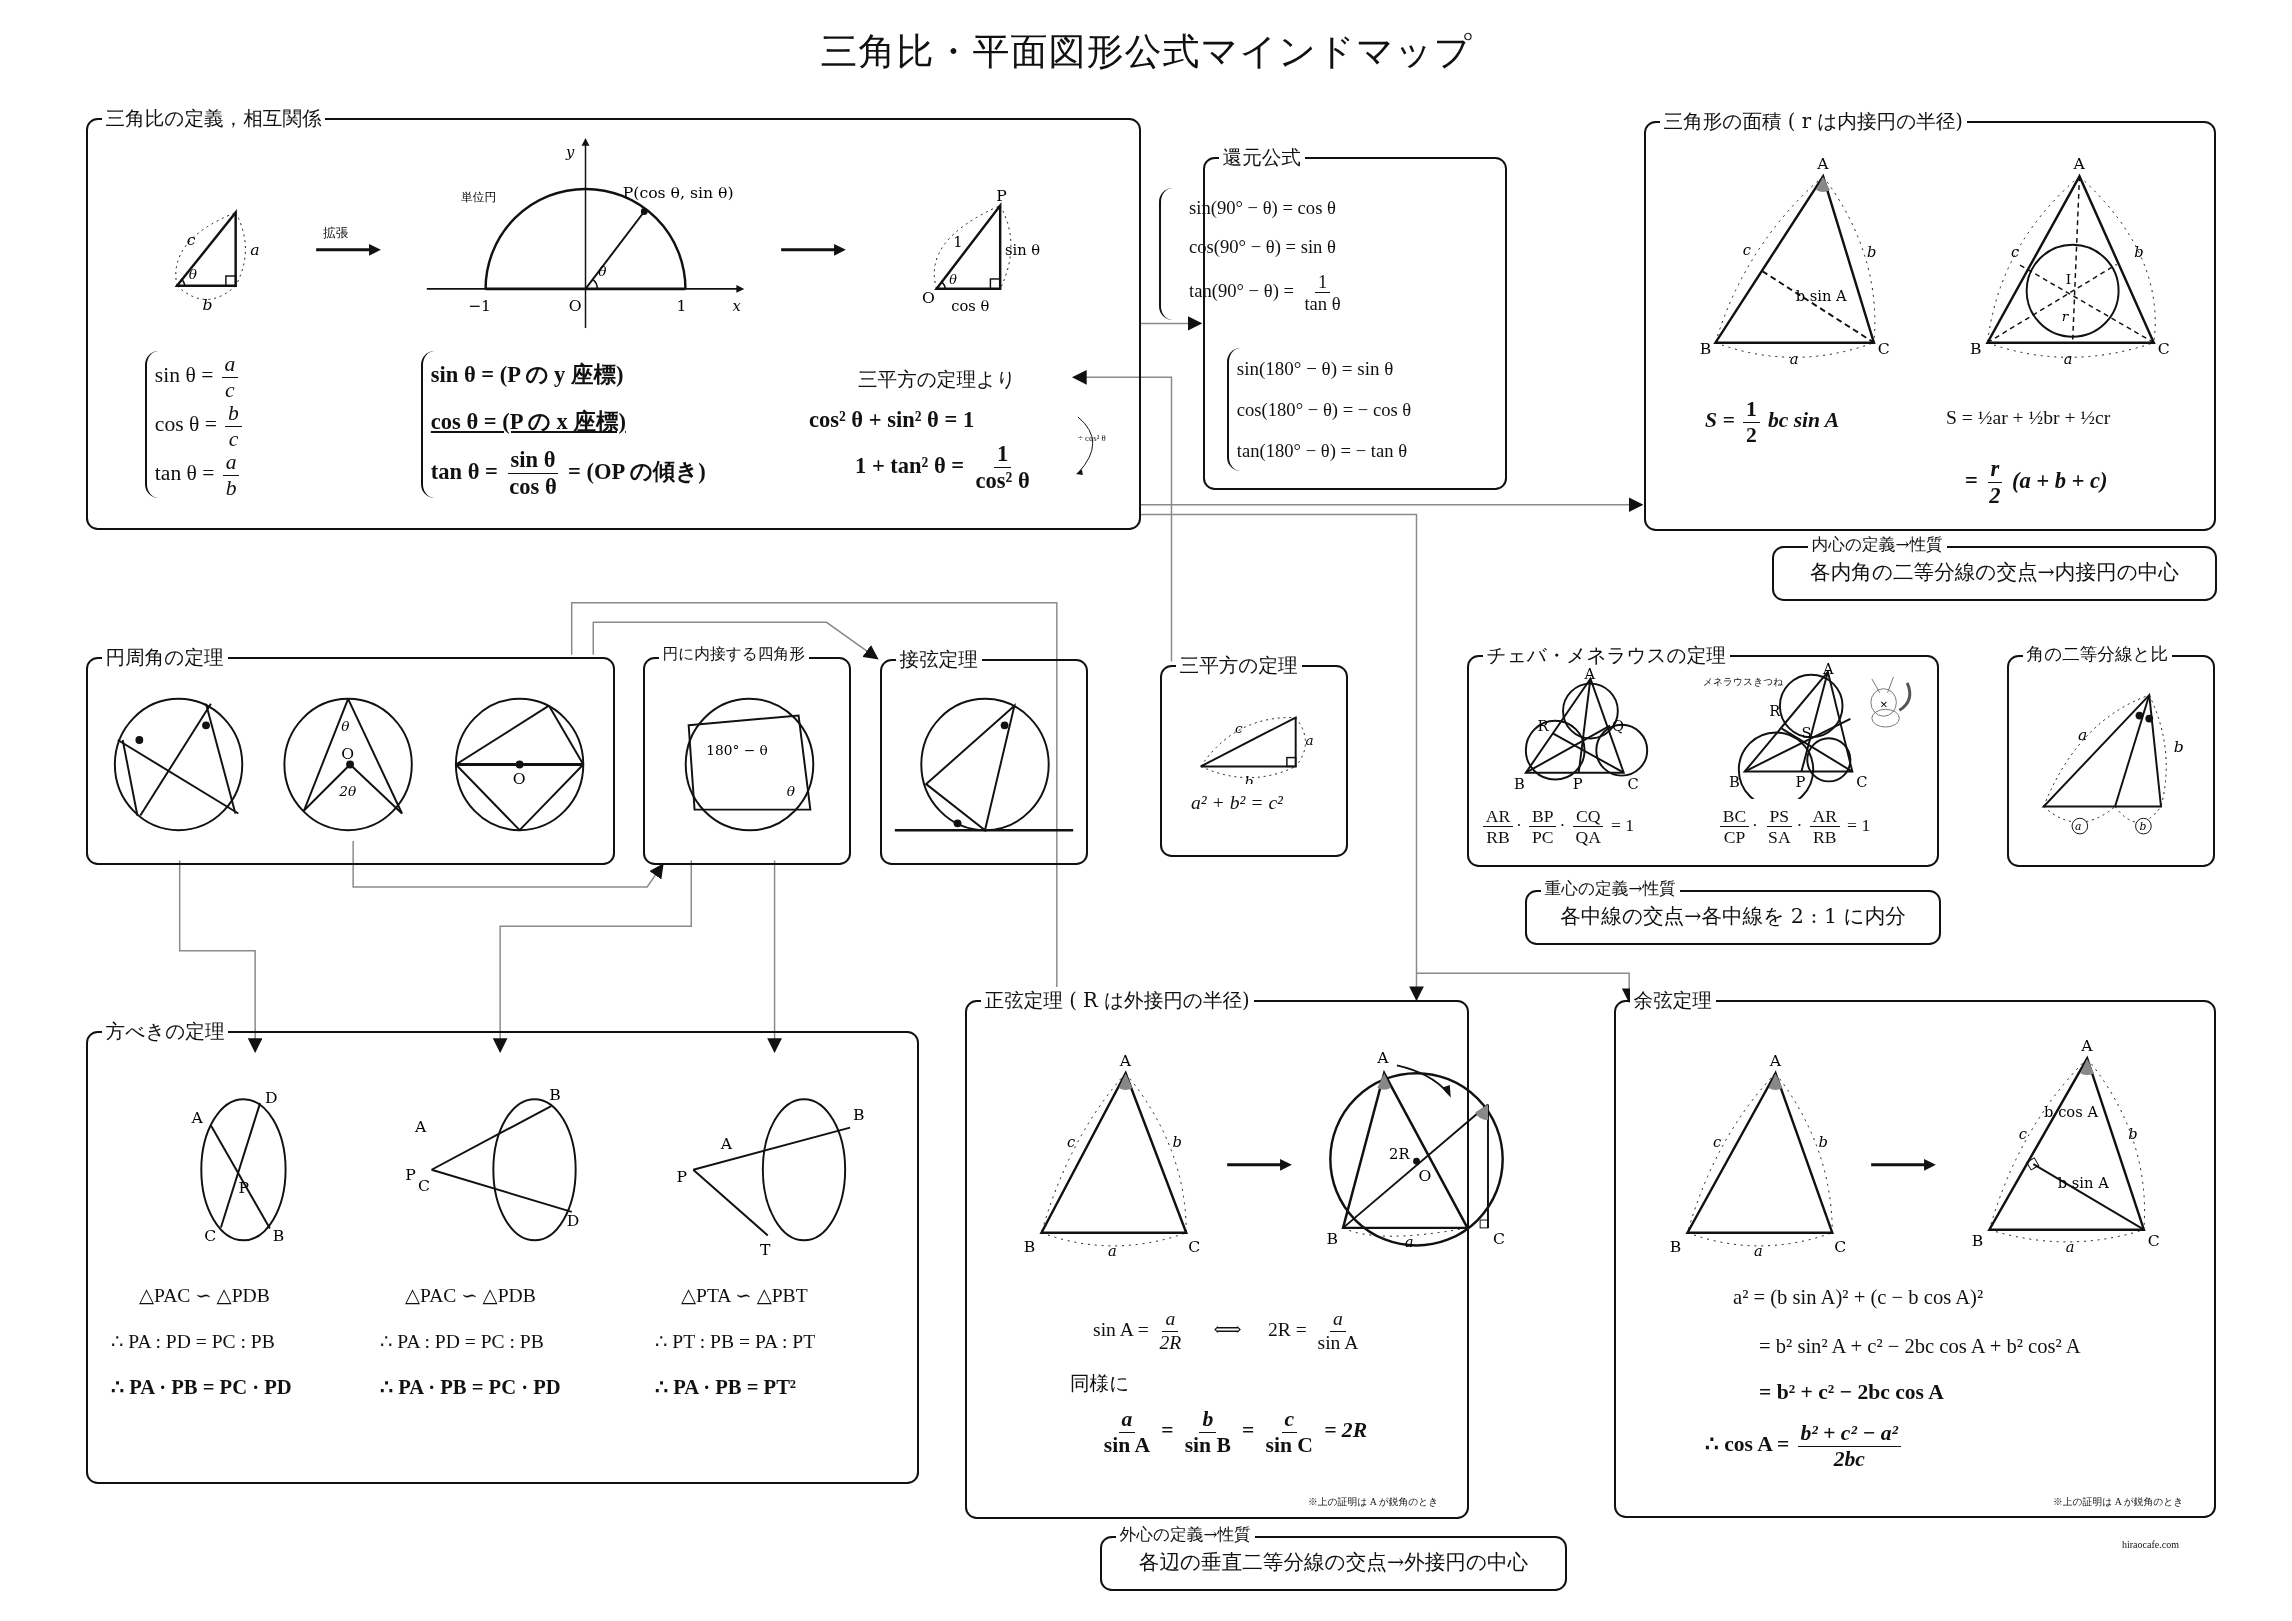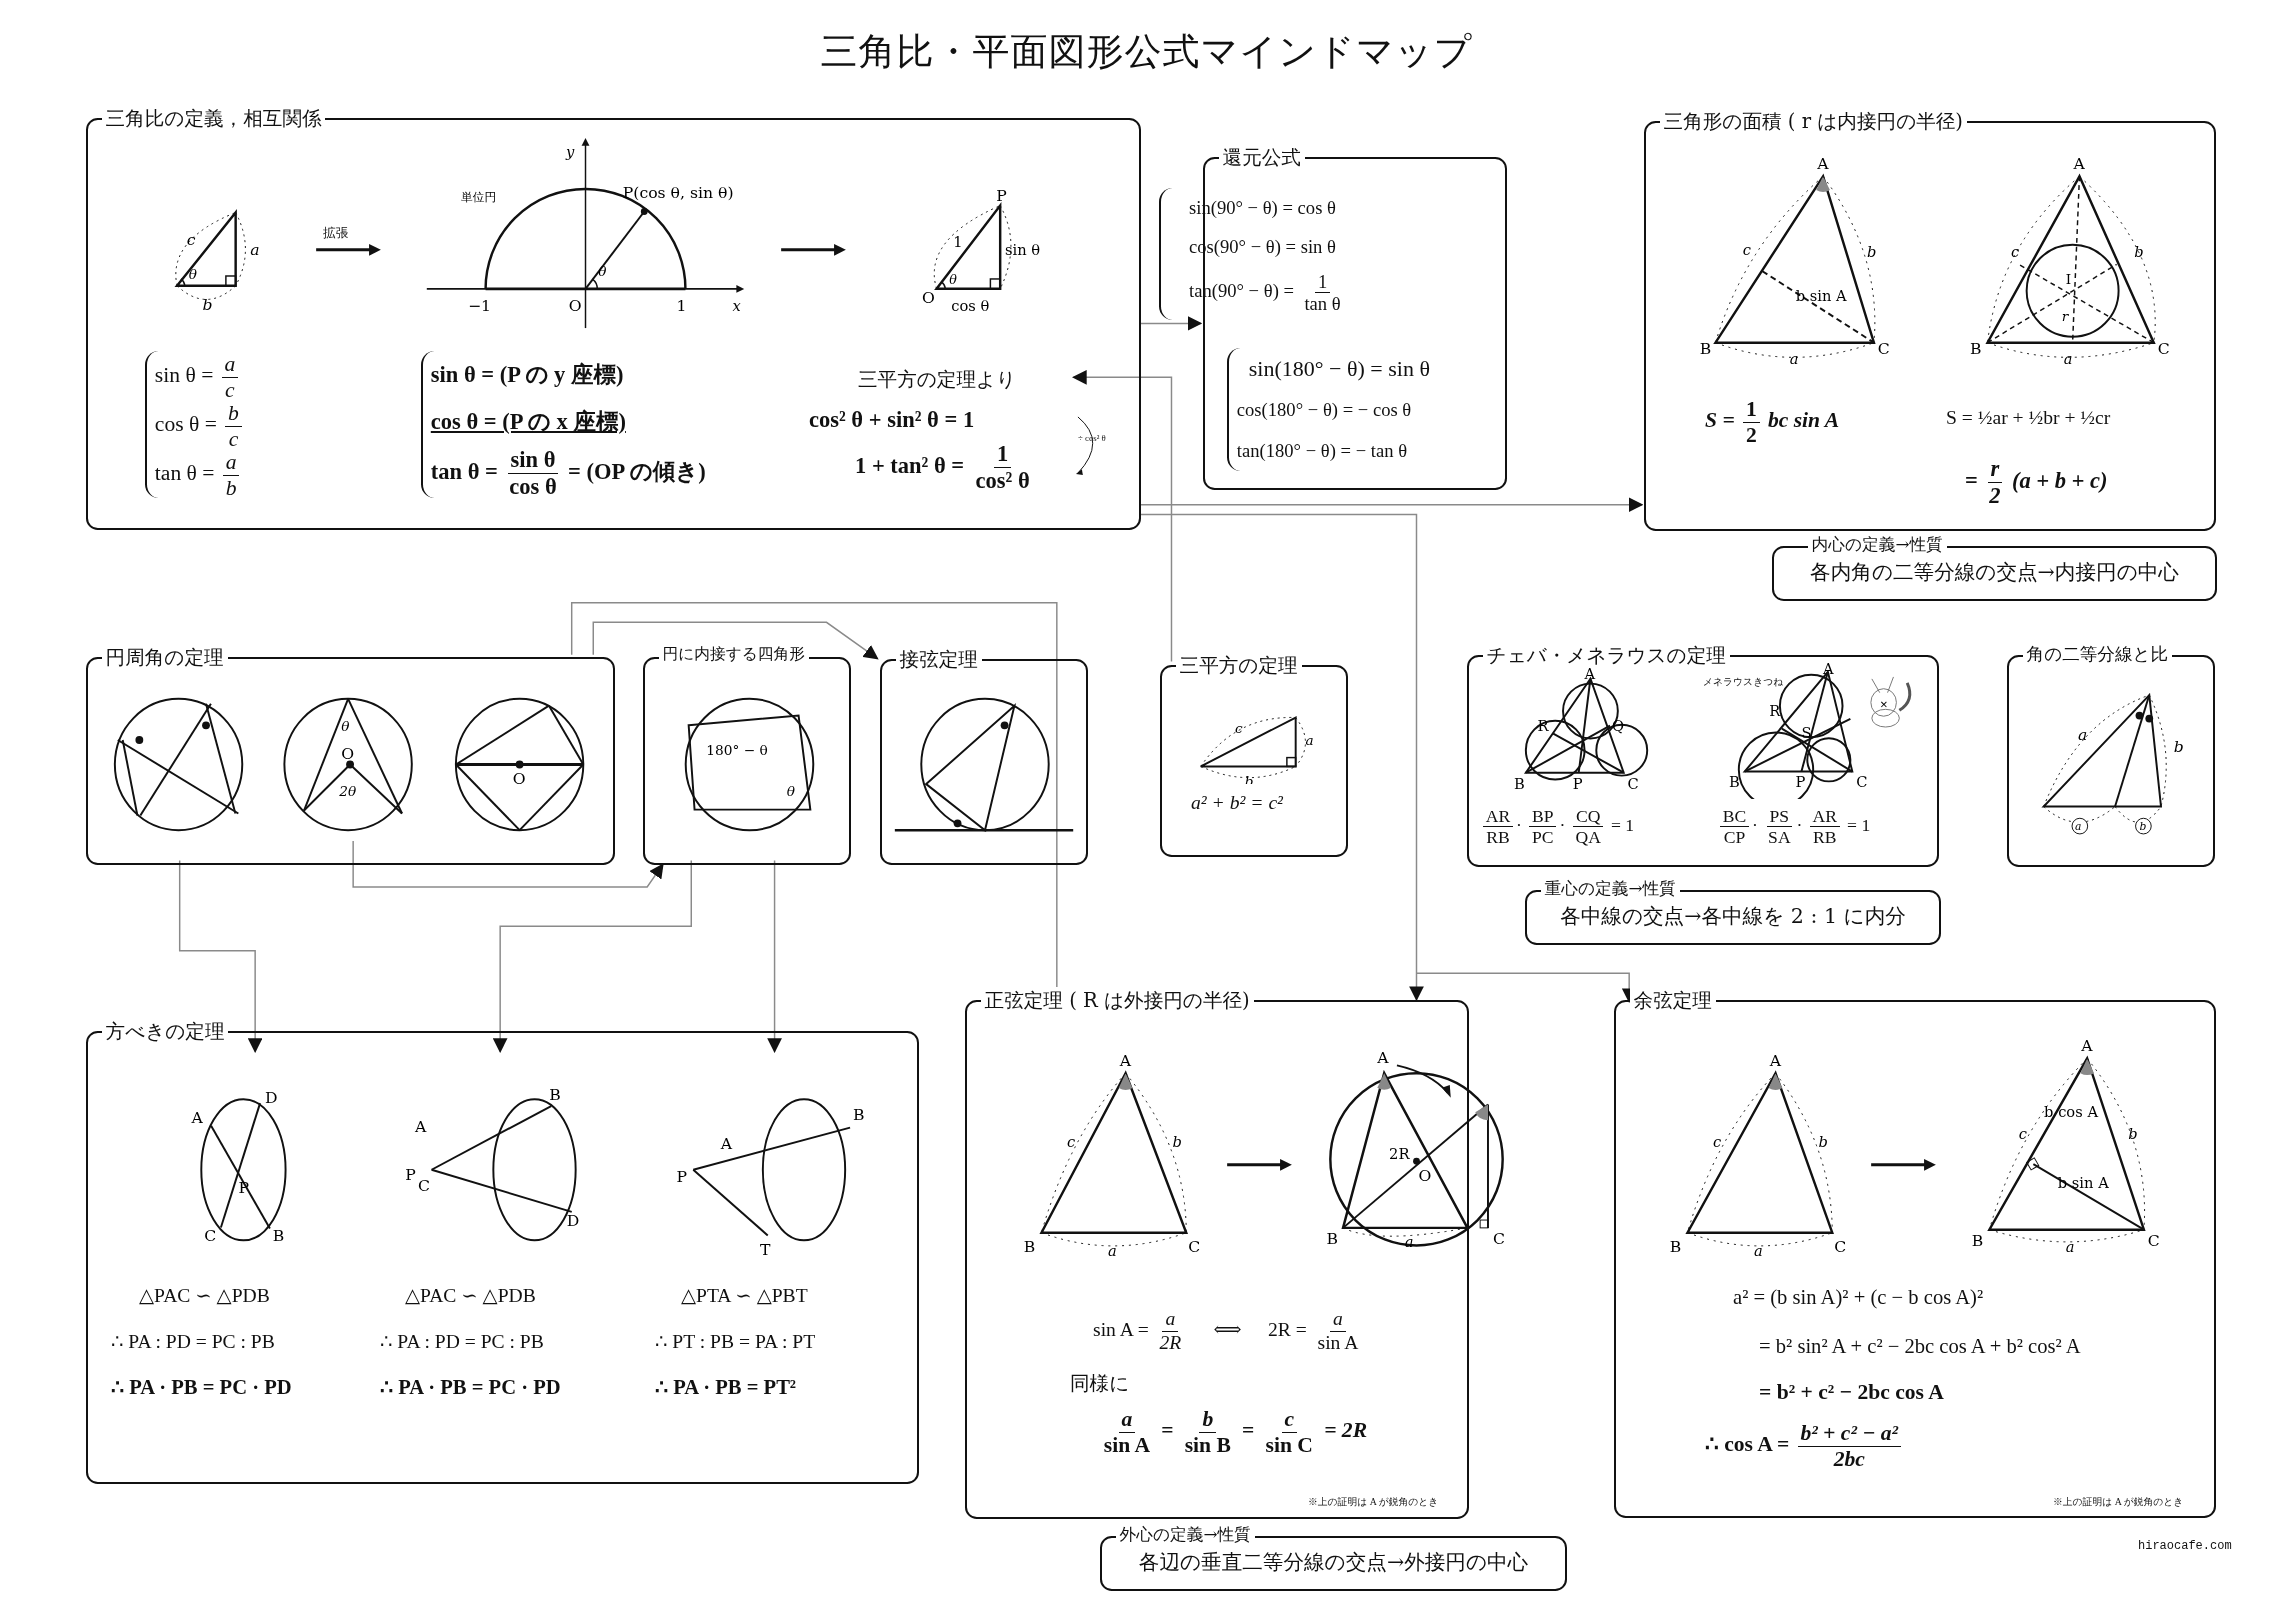--- a/index.html
+++ b/index.html
@@ -12,21 +12,21 @@
   .box-label{position:absolute;top:-14.7px;left:13.7px;background:#fff;padding:0 3.9px;font-size:19.6px;white-space:nowrap;
              font-family:"DejaVu Serif","Liberation Serif",serif;}
   .i{font-style:italic;}
   .eq{position:absolute;font-size:21.6px;white-space:nowrap;font-family:"Liberation Serif","DejaVu Serif",serif;}
   .eqb{font-size:22.5px;font-weight:bold;}
   .frac{display:inline-flex;flex-direction:column;align-items:center;vertical-align:middle;margin:0 2.9px;}
   .frac .n{border-bottom:1.5px solid #111;padding:0 2.9px;line-height:1.15;}
   .frac .d{padding:0 2.9px;line-height:1.15;}
   .brace-group{position:absolute;border-left:2px solid #111;border-radius:13.7px 0 0 13.7px;padding-left:7.8px;}
   .note{position:absolute;font-size:11.8px;white-space:nowrap;font-family:Liberation Serif, serif;}
-  .watermark{position:absolute;font-family:Liberation Mono, monospace;font-size:12px;margin-left:16px;}
+  .watermark{position:absolute;font-family:Liberation Serif, serif;font-size:10px;}
   svg.conn{position:absolute;left:0;top:0;pointer-events:none;}
   .subbox-text{position:absolute;left:0;right:0;top:9.8px;text-align:center;font-size:20.6px;}
 </style>
 </head>
 <body>
 
 <div class="title">三角比・平面図形公式マインドマップ</div>
 
 <svg class="conn" width="2293" height="1621" viewBox="0 0 2339 1654">
   <defs>
@@ -178,21 +178,21 @@
   <div class="eq" style="position:relative;height:39px;line-height:39px;font-size:18.6px;">cos(90° − θ) = sin θ</div>
   <div class="eq" style="position:relative;height:49px;line-height:49px;font-size:18.6px;">
     <span>tan(90° − θ) =</span>
     <span class="frac">
         <span class="n">1</span>
         <span class="d">tan θ</span>
       </span>
   </div>
 </div>
 <div class="brace-group" style="left:1227px;top:348px;height:123px;">
-  <div class="eq" style="position:relative;height:41px;line-height:41px;font-size:22px;margin-left:12px;">sin(180° − θ) = sin θ</div>
+  <div class="eq" style="position:relative;height:41px;line-height:41px;font-size:19px;">sin(180° − θ) = sin θ</div>
   <div class="eq" style="position:relative;height:41px;line-height:41px;font-size:18.6px;">cos(180° − θ) = − cos θ</div>
   <div class="eq" style="position:relative;height:41px;line-height:41px;font-size:18.6px;">tan(180° − θ) = − tan θ</div>
 </div>
 
 <div class="box" style="left:1644px;top:121px;width:572px;height:410px;">
   <span class="box-label">三角形の面積 ( r は内接円の半径)</span>
 </div>
 <svg class="abs" style="left:1686px;top:147px" width="235" height="225" viewBox="0 0 240 230">
   <path d="M140,30 L30,200 L192,200 Z" fill="none" stroke="#111" stroke-width="2.5"></path>
   <path d="M140,30 L133,44 A14,14 0 0 0 147,44 Z" fill="#888"></path>

